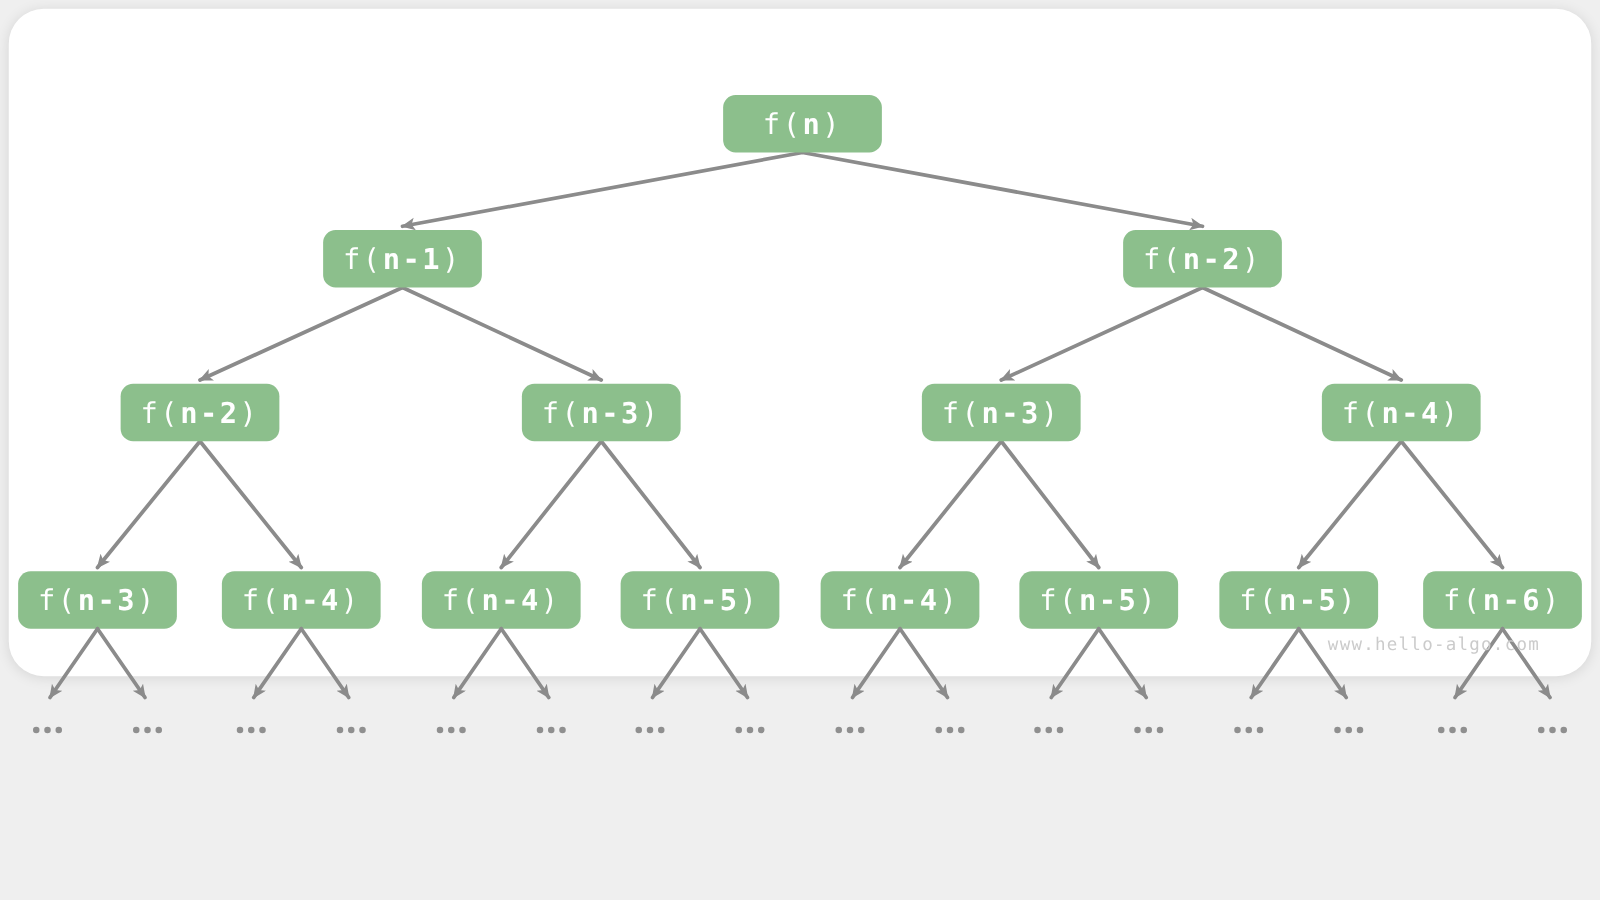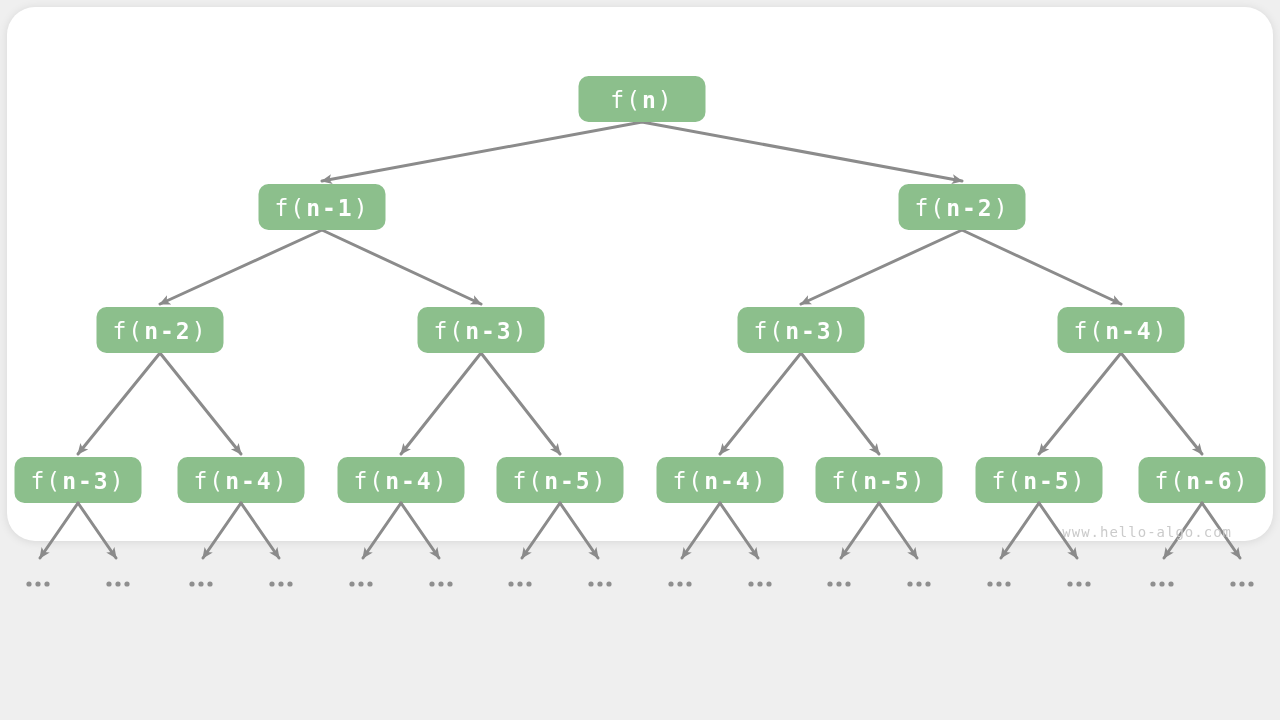--- a/index.html
+++ b/index.html
@@ -38,21 +38,21 @@
     font-size: 23px;
     letter-spacing: 2px;
     fill: #ffffff;
   }
   .node-text .arg {
     font-weight: bold;
   }
   .watermark {
     position: absolute;
     right: 48px;
-    bottom: 8px;
+    bottom: 24px;
     font-family: "DejaVu Sans Mono", monospace;
     font-size: 14px;
     letter-spacing: 1px;
     color: #cbcbcb;
   }
 </style>
 </head>
 <body style="background: rgb(239, 239, 239);">
 
 <div class="stage">

